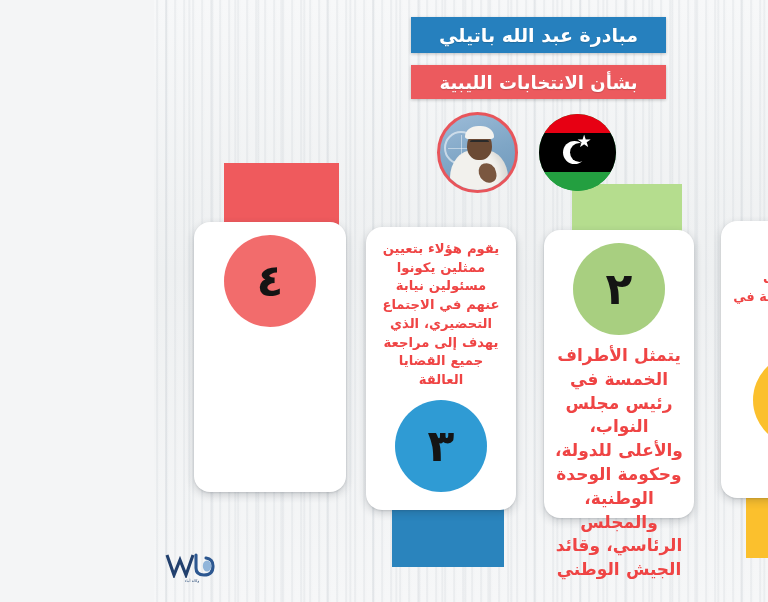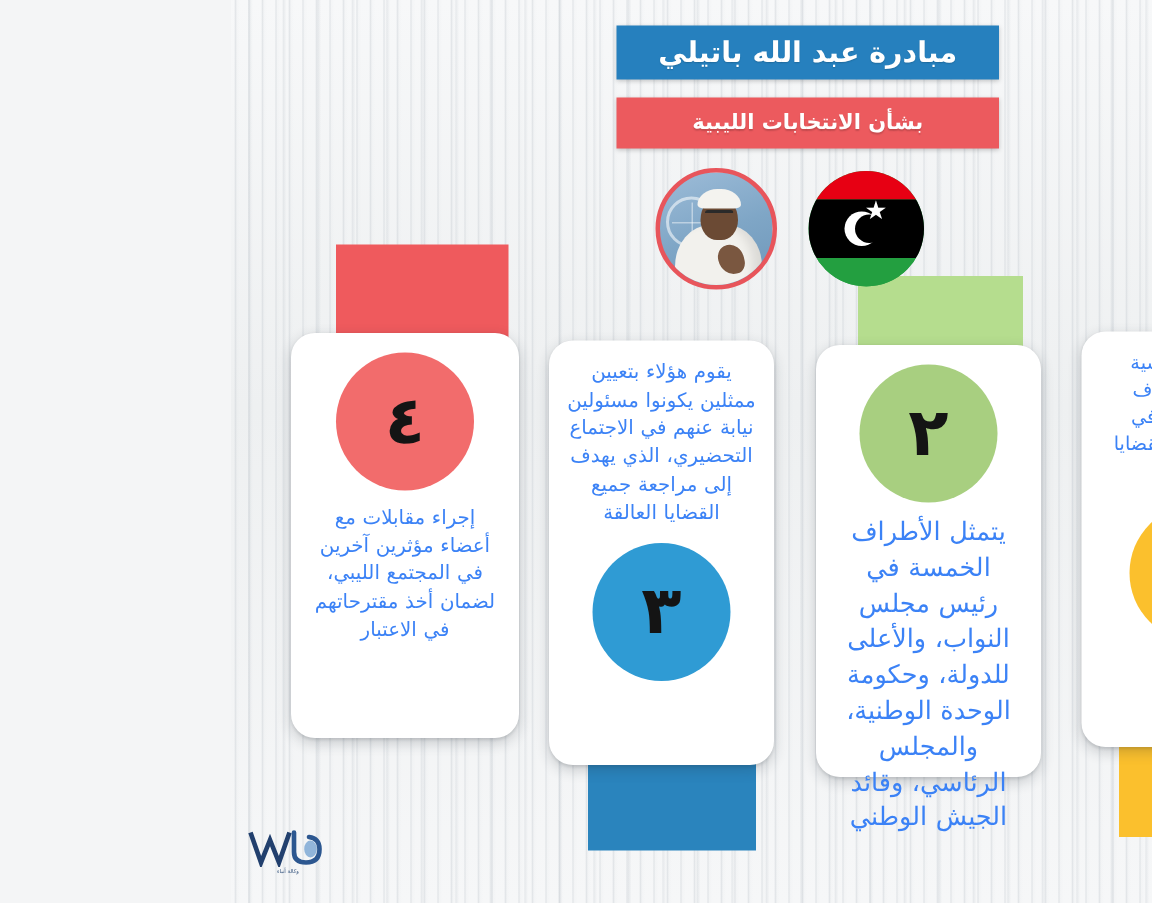--- a/index.html
+++ b/index.html
@@ -51,21 +51,21 @@
     text-shadow: 0 1px 1px rgba(0,0,0,0.16);
   }
   #banner-title {
     left: 257px; top: 17px;
     width: 255px; height: 36px;
     font-size: 19px;
   }
   #banner-subtitle {
     left: 257px; top: 65px;
     width: 255px; height: 34px;
-    font-size: 14px;
+    font-size: 18px;
   }
 
   
   .media-circle {
     position: absolute;
     border-radius: 50%;
     overflow: hidden;
   }
   #portrait-circle {
     left: 283px; top: 112px;
@@ -212,22 +212,22 @@
   #num-3 { width: 92px; height: 92px; background: #2f9bd4; }
   #num-2 { width: 92px; height: 92px; background: #a8cf80; }
   #num-1 { width: 92px; height: 92px; background: #fbc02d; }
 
   .card-text {
     flex: none;
     text-align: center;
     direction: rtl;
     font-size: 13.2px;
     line-height: 1.42;
-    font-weight: normal;
-    color: #3b82f6;
+    font-weight: bold;
+    color: #ef4444;
     padding: 0 1px;
     word-spacing: 0.3px;
   }
   #card-4 .card-text { margin-top: 10px; }
   #card-3 .card-text { margin-bottom: 10px; }
   #card-2 .card-text { margin-top: 9px; font-size: 17px; line-height: 1.40; }
   #card-1 .card-text { margin-bottom: 11px; font-size: 12.8px; line-height: 1.42; text-align: right; }
 
   
   #footer-logo {
@@ -275,21 +275,20 @@
   <div class="media-circle" id="flag-circle">
     <span class="stripe-red"></span>
     <span class="stripe-black"></span>
     <span class="stripe-green"></span>
     <span class="crescent"></span>
     <span class="star"></span>
   </div>
 
   <div class="card" id="card-4">
     <div class="card-number" id="num-4" style="background: rgb(242, 108, 108);">٤</div>
-    <div class="card-text">إجراء مقابلات مع أعضاء مؤثرين آخرين في المجتمع الليبي، لضمان أخذ مقترحاتهم في الاعتبار</div>
   </div>
 
   <div class="card" id="card-3">
     <div class="card-text">يقوم هؤلاء بتعيين ممثلين يكونوا مسئولين نيابة عنهم في الاجتماع التحضيري، الذي يهدف إلى مراجعة جميع القضايا العالقة</div>
     <div class="card-number" id="num-3" style="background: rgb(47, 155, 212);">٣</div>
   </div>
 
   <div class="card" id="card-2">
     <div class="card-number" id="num-2" style="background: rgb(168, 207, 128);">٢</div>
     <div class="card-text">يتمثل الأطراف الخمسة في رئيس مجلس النواب، والأعلى للدولة، وحكومة الوحدة الوطنية، والمجلس الرئاسي، وقائد الجيش الوطني</div>

